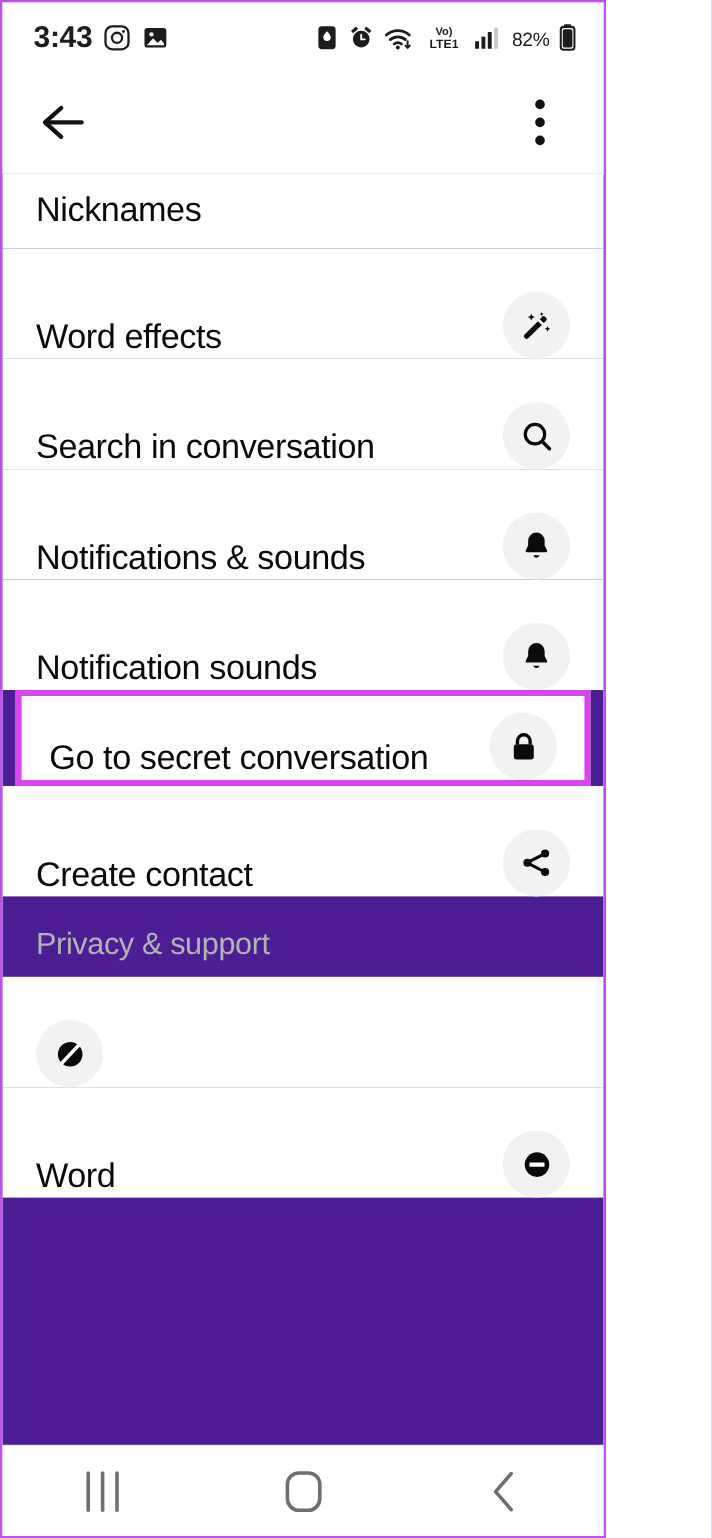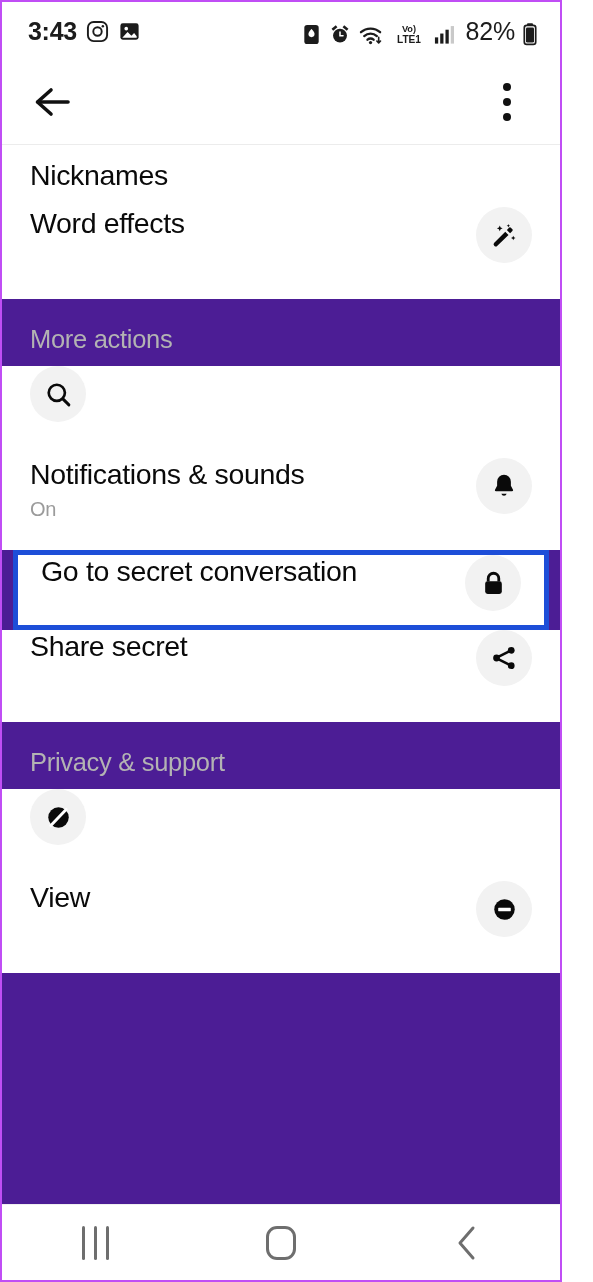--- a/index.html
+++ b/index.html
@@ -7,21 +7,21 @@
   html, body {
     width: 593px;
     height: 1282px;
     background: #ffffff;
     font-family: "Liberation Sans", sans-serif;
     -webkit-font-smoothing: antialiased;
   }
 
   #phone {
     position: relative;
-    width: 562px;
+    width: 505px;
     height: 1282px;
     background: #ffffff;
     border: 2px solid #c04ef5;
     overflow: hidden;
     display: flex;
     flex-direction: column;
   }
 
   
   .status-bar {
@@ -43,21 +43,21 @@
     font-weight: 700;
     color: #1c1c1c;
     letter-spacing: -0.3px;
   }
   .status-right {
     display: flex;
     align-items: flex-end;
     gap: 7px;
   }
   .status-battery-text {
-    font-size: 25px;
+    font-size: 16px;
     font-weight: 500;
     color: #1c1c1c;
     letter-spacing: -0.2px;
     margin-left: 2px;
   }
   .si { display: block; }
 
   
   .app-bar {
     height: 85px;
@@ -80,21 +80,21 @@
   .list {
     flex: 1 1 auto;
     overflow: hidden;
     position: relative;
     background: #4c1d95;
   }
 
   .row {
     position: relative;
     display: flex;
-    align-items: flex-start;
+    align-items: flex-end;
     justify-content: space-between;
     padding: 0 28px 0 28px;
     height: 78px;
     background: #ffffff;
     cursor: pointer;
   }
   .row.tall { height: 92px; }
   .row-texts { display: flex; flex-direction: column; justify-content: center; min-width: 0; }
   .row-title {
     font-size: 28.5px;
@@ -134,21 +134,21 @@
   
   .section-header {
     padding: 26px 28px 12px 28px;
     font-size: 25.5px;
     color: #b3b3b3;
     letter-spacing: -0.3px;
   }
 
   
   .row.highlighted {
-    border: 5px solid #1d4ed8;
+    border: 5px solid #d946ef;
     padding-left: 23px;
     padding-right: 23px;
     margin: 0 11px;
     height: 80px;
   }
 
   
   .nav-bar {
     flex: 0 0 76px;
     height: 76px;
@@ -271,62 +271,74 @@
         <svg width="30" height="30" viewBox="0 0 24 24">
           <path d="M4.2 20.6 a1.7 1.7 0 0 1 0-2.4 L13 9.3 l2.6 2.6 -8.9 8.7 a1.7 1.7 0 0 1-2.5 0 z" fill="#0a0a0a"></path>
           <path d="M14.3 8 l2.6 2.6 1.6-1.6 a1.3 1.3 0 0 0 0-1.9 l-0.8-0.8 a1.3 1.3 0 0 0-1.9 0 z" fill="#0a0a0a"></path>
           <path d="M8.6 4.3 l0.7 1.6 1.6 0.7 -1.6 0.7 -0.7 1.6 -0.7-1.6 -1.6-0.7 1.6-0.7 z" fill="#0a0a0a"></path>
           <path d="M19.4 12.6 l0.55 1.25 1.25 0.55 -1.25 0.55 -0.55 1.25 -0.55-1.25 -1.25-0.55 1.25-0.55 z" fill="#0a0a0a"></path>
           <path d="M15.5 3.2 l0.4 0.95 0.95 0.4 -0.95 0.4 -0.4 0.95 -0.4-0.95 -0.95-0.4 0.95-0.4 z" fill="#0a0a0a"></path>
         </svg>
       </div>
     </div>
 
-    <div class="section-header">More actions</div>
-
-
-    <div class="row tall">
+
+
+    <div class="row tall">
+      <div class="row-texts">
+        <div class="row-title">Search in conversation</div>
+      </div>
       <div class="row-icon">
         <svg width="29" height="29" viewBox="0 0 24 24">
           <circle cx="10.6" cy="10.6" r="6.7" fill="none" stroke="#0a0a0a" stroke-width="2.2"></circle>
           <path d="M15.6 15.6 L20.6 20.6" stroke="#0a0a0a" stroke-width="2.4" stroke-linecap="round"></path>
         </svg>
       </div>
     </div>
 
     <div class="row tall">
       <div class="row-texts">
         <div class="row-title">Notifications &amp; sounds</div>
-        <div class="row-sub">On</div>
       </div>
       <div class="row-icon">
         <svg width="28" height="28" viewBox="0 0 24 24">
           <path d="M12 2.4 a5.9 5.9 0 0 0-5.9 5.9 v3.4 l-1.7 3.4 a0.9 0.9 0 0 0 0.8 1.3 h13.6 a0.9 0.9 0 0 0 0.8-1.3 l-1.7-3.4 V8.3 A5.9 5.9 0 0 0 12 2.4 z" fill="#0a0a0a"></path>
           <path d="M9.7 18.6 a2.4 2.4 0 0 0 4.6 0 z" fill="#0a0a0a"></path>
         </svg>
       </div>
     </div>
 
+    <div class="row tall">
+      <div class="row-texts">
+        <div class="row-title">Notification sounds</div>
+      </div>
+      <div class="row-icon">
+        <svg width="28" height="28" viewBox="0 0 24 24">
+          <path d="M12 2.4 a5.9 5.9 0 0 0-5.9 5.9 v3.4 l-1.7 3.4 a0.9 0.9 0 0 0 0.8 1.3 h13.6 a0.9 0.9 0 0 0 0.8-1.3 l-1.7-3.4 V8.3 A5.9 5.9 0 0 0 12 2.4 z" fill="#0a0a0a"></path>
+          <path d="M9.7 18.6 a2.4 2.4 0 0 0 4.6 0 z" fill="#0a0a0a"></path>
+        </svg>
+      </div>
+    </div>
 
     <div class="row highlighted">
       <div class="row-texts">
         <div class="row-title">Go to secret conversation</div>
       </div>
       <div class="row-icon">
         <svg width="27" height="27" viewBox="0 0 24 24">
           <path d="M7.3 10.2 V7.6 a4.7 4.7 0 0 1 9.4 0 v2.6" fill="none" stroke="#0a0a0a" stroke-width="2.5"></path>
           <rect x="4.6" y="10" width="14.8" height="11.3" rx="2.2" fill="#0a0a0a"></rect>
         </svg>
       </div>
     </div>
 
 
     <div class="row tall">
       <div class="row-texts">
-        <div class="row-title">Share secret</div>
+        <div class="row-title">Create contact</div>
       </div>
       <div class="row-icon">
         <svg width="28" height="28" viewBox="0 0 24 24">
           <circle cx="18.2" cy="5.4" r="2.9" fill="#0a0a0a"></circle>
           <circle cx="18.2" cy="18.6" r="2.9" fill="#0a0a0a"></circle>
           <circle cx="5.6" cy="12" r="2.9" fill="#0a0a0a"></circle>
           <path d="M7.9 10.7 L16 6.5 M7.9 13.3 L16 17.5" stroke="#0a0a0a" stroke-width="2.2" stroke-linecap="round"></path>
         </svg>
       </div>
     </div>
@@ -337,21 +349,21 @@
       <div class="row-icon">
         <svg width="27" height="27" viewBox="0 0 24 24">
           <circle cx="12" cy="12" r="9.1" fill="#0a0a0a"></circle>
           <path d="M5.2 19.2 L18.8 4.8" stroke="#ffffff" stroke-width="2.6" stroke-linecap="round"></path>
         </svg>
       </div>
     </div>
 
     <div class="row tall">
       <div class="row-texts">
-        <div class="row-title">View</div>
+        <div class="row-title">Word</div>
       </div>
       <div class="row-icon">
         <svg width="27" height="27" viewBox="0 0 24 24">
           <circle cx="12" cy="12" r="9.1" fill="#0a0a0a"></circle>
           <rect x="6.4" y="10.5" width="11.2" height="3" rx="0.4" fill="#ffffff"></rect>
         </svg>
       </div>
     </div>
 
   </div>

